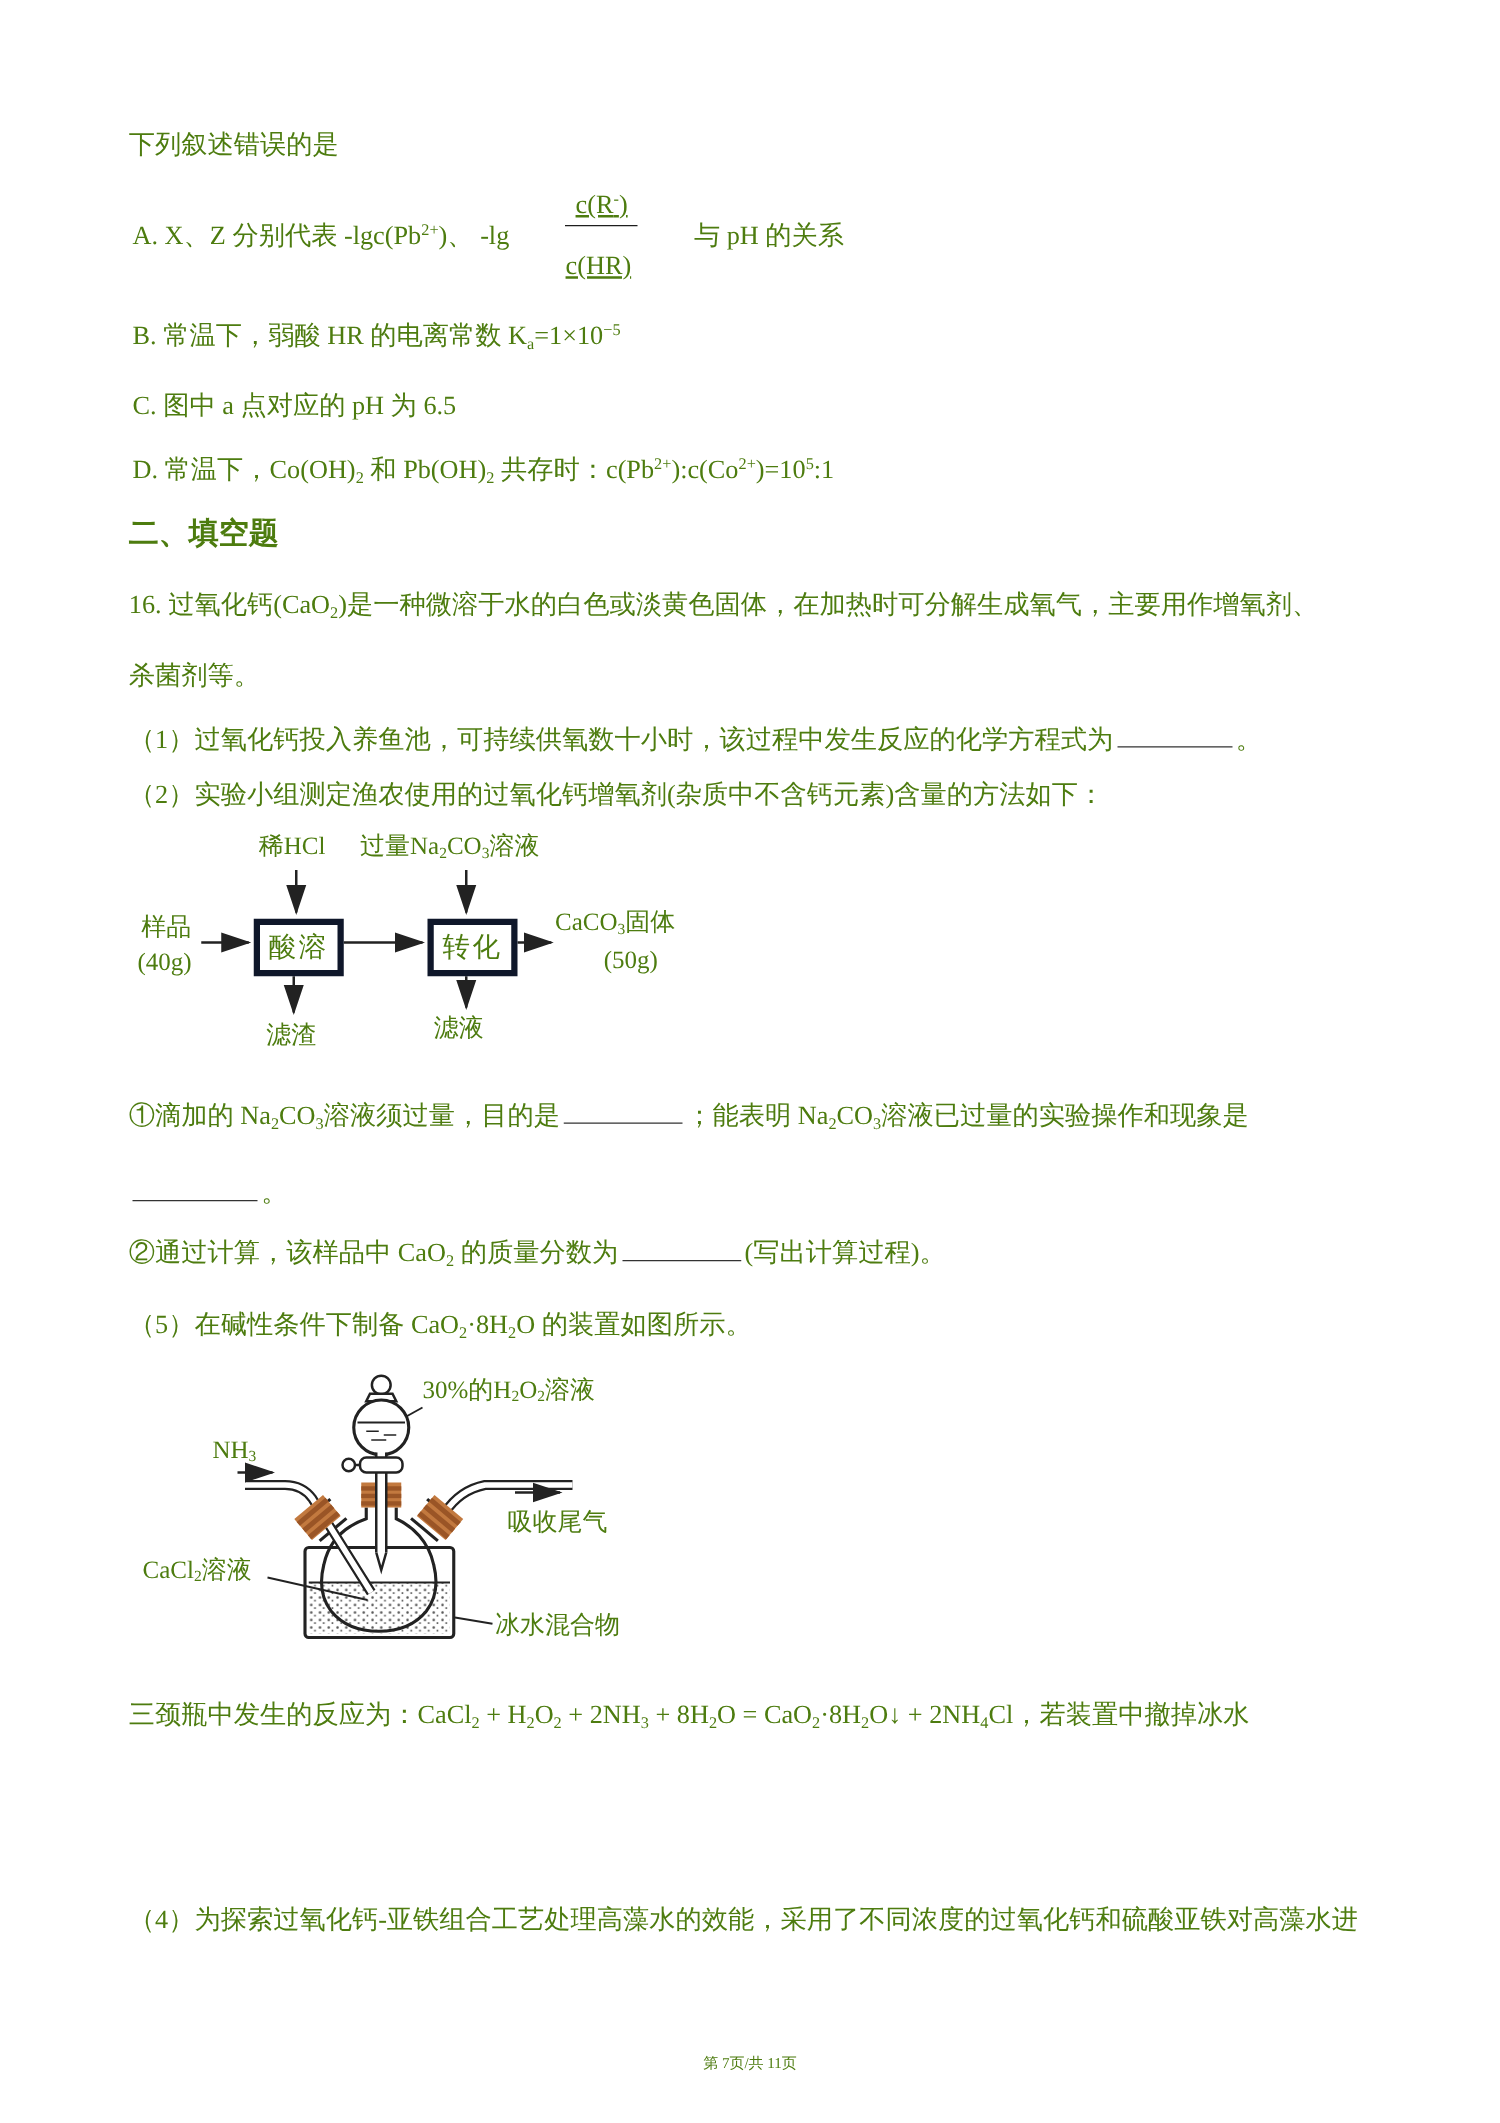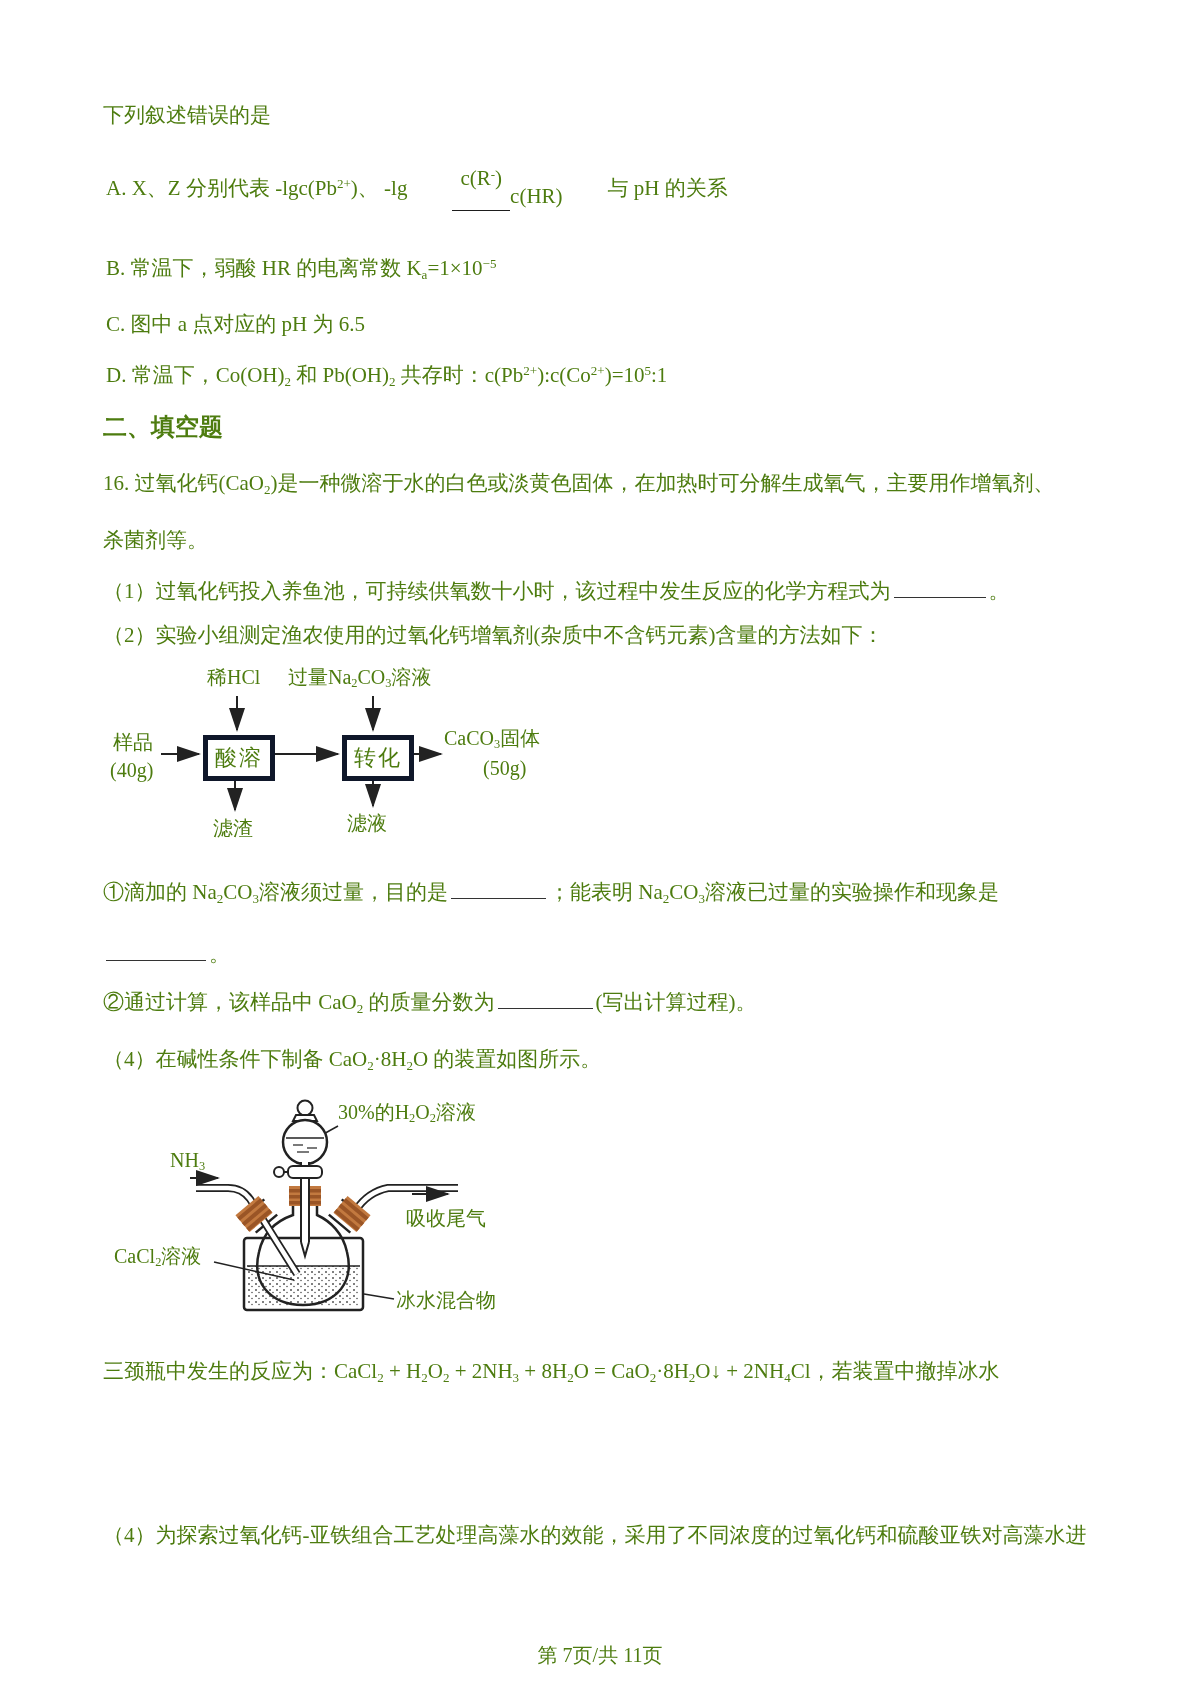--- a/index.html
+++ b/index.html
@@ -7,31 +7,31 @@
     position:relative;width:1200px;height:1698px;background:#ffffff;
     font-family:"Liberation Serif","DejaVu Serif",serif;
     color:#4d7c0f;overflow:hidden;
   }
   .line{position:absolute;left:103px;font-size:21px;line-height:1.45;white-space:nowrap;}
   .opt{left:106px;}
   .sup{font-size:.62em;vertical-align:baseline;position:relative;top:-.55em;}
   .sub{font-size:.62em;vertical-align:baseline;position:relative;top:.28em;}
   .blank{display:inline-block;height:1.05em;border-bottom:1px solid #333;margin:0 3px;vertical-align:baseline;}
   .formula-row{display:flex;align-items:center;gap:40px;}
-  .frac{display:inline-flex;flex-direction:row;text-align:left;margin:0 5px;line-height:1.3;}
+  .frac{display:inline-flex;flex-direction:column;text-align:left;margin:0 5px;line-height:1.3;text-decoration:underline;}
   .frac .fnum{border-bottom:1.5px solid #1d1d1d;padding:0 8px 2px;}
   .frac .fden{padding-top:18px;}
   .section-title{font-weight:bold;font-size:24px;font-family:"Liberation Sans","DejaVu Sans",sans-serif;}
   .diagram{position:absolute;}
   .dlabel{position:absolute;font-size:20px;line-height:1.2;white-space:nowrap;}
   .fbox{
     position:absolute;border:5px solid #0f172a;display:flex;align-items:center;justify-content:center;
     font-size:22px;background:#fff;letter-spacing:2px;
   }
-  .footer{position:absolute;left:0;width:1200px;text-align:center;font-size:20px;}
+  .footer{position:absolute;left:0;width:1200px;text-align:center;font-size:12px;}
   svg{position:absolute;left:0;top:0;}
 </style>
 </head>
 <body>
 
 <div class="page">
 
   <div class="line" style="top:100px"><span>下列叙述错误的是</span></div>
 
   <div class="line opt formula-row" style="top:150px;height:76px">
@@ -81,21 +81,21 @@
       </div>
     <div class="dlabel" style="left:341px;top:66px"><span>CaCO</span><span class="sub">3</span><span>固体</span></div>
     <div class="dlabel" style="left:380px;top:96px"><span>(50g)</span></div>
     <div class="dlabel" style="left:110px;top:156px"><span>滤渣</span></div>
     <div class="dlabel" style="left:244px;top:151px"><span>滤液</span></div>
   </div>
 
   <div class="line" style="top:876px"><span>①滴加的 Na</span><span class="sub">2</span><span>CO</span><span class="sub">3</span><span>溶液须过量，目的是</span><span class="blank" style="width: 95px;"></span><span>；能表明 Na</span><span class="sub">2</span><span>CO</span><span class="sub">3</span><span>溶液已过量的实验操作和现象是</span></div>
   <div class="line" style="top:938px"><span class="blank" style="width: 100px;"></span><span>。</span></div>
   <div class="line" style="top:986px"><span>②通过计算，该样品中 CaO</span><span class="sub">2</span><span> 的质量分数为</span><span class="blank" style="width: 95px;"></span><span>(写出计算过程)。</span></div>
-  <div class="line" style="top:1044px"><span>（4）在碱性条件下制备 CaO</span><span class="sub">2</span><span>·8H</span><span class="sub">2</span><span>O 的装置如图所示。</span></div>
+  <div class="line" style="top:1044px"><span>（5）在碱性条件下制备 CaO</span><span class="sub">2</span><span>·8H</span><span class="sub">2</span><span>O 的装置如图所示。</span></div>
 
   <div class="diagram" style="left:100px;top:1090px;width:470px;height:232px">
     <svg width="470" height="232" viewBox="0 0 470 232">
       <defs>
         <marker id="ah2" markerWidth="13" markerHeight="10" refX="11" refY="5" orient="auto">
           <path d="M0,1 L12,5 L0,9 Z" fill="#222"></path>
         </marker>
         <pattern id="stip" width="7" height="6" patternUnits="userSpaceOnUse">
           <circle cx="2" cy="2" r="1" fill="#555"></circle>
           <circle cx="5" cy="4.5" r="0.8" fill="#555"></circle>

